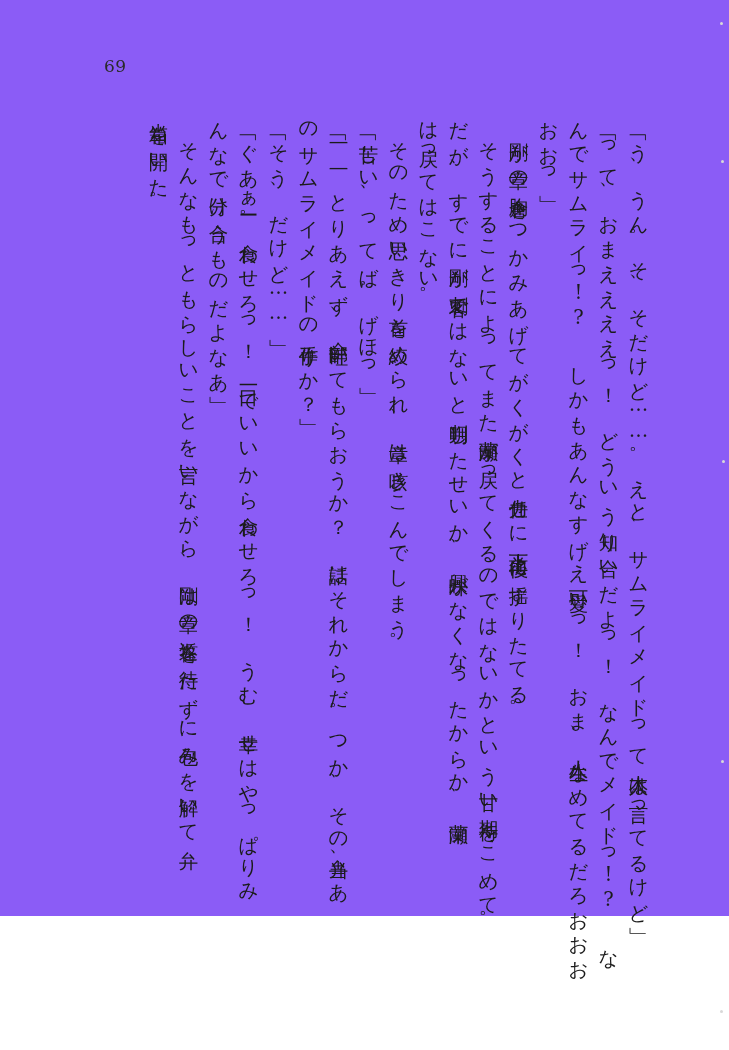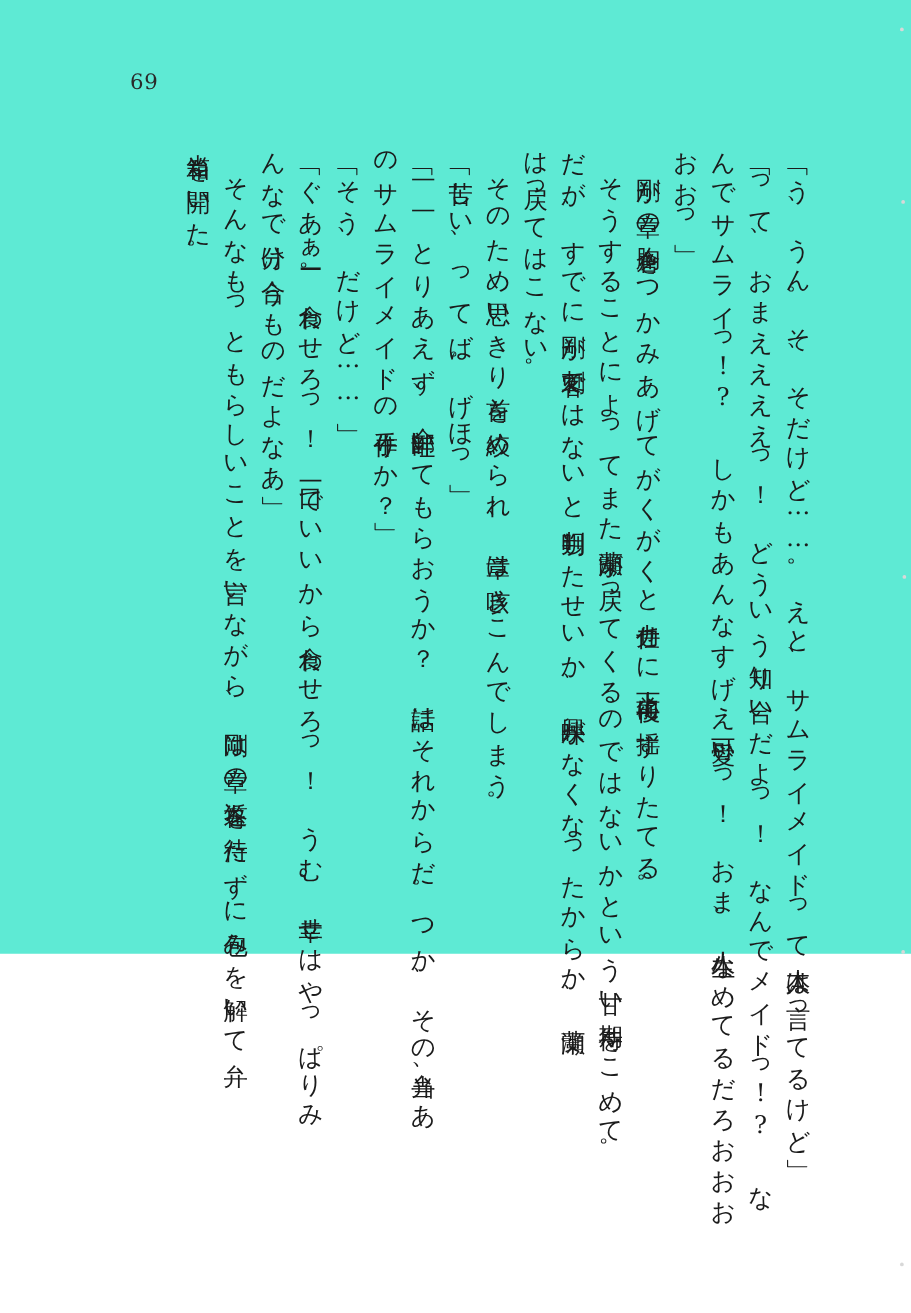--- a/index.html
+++ b/index.html
@@ -10,22 +10,22 @@
   body {
     width: 729px;
     height: 1050px;
     overflow: hidden;
     font-family: "DejaVu Serif", "Liberation Serif", serif;
     color: #1a1a1a;
   }
   .page {
     position: relative;
     width: 729px;
-    height: 763px;
-    background: #5eead4;
+    height: 916px;
+    background: #8b5cf6;
   }
   .page-number {
     position: absolute;
     top: 56px;
     left: 104px;
     font-size: 17px;
     font-family: "DejaVu Serif", "Liberation Serif", serif;
     color: #2a2a2a;
     letter-spacing: 0.5px;
   }

